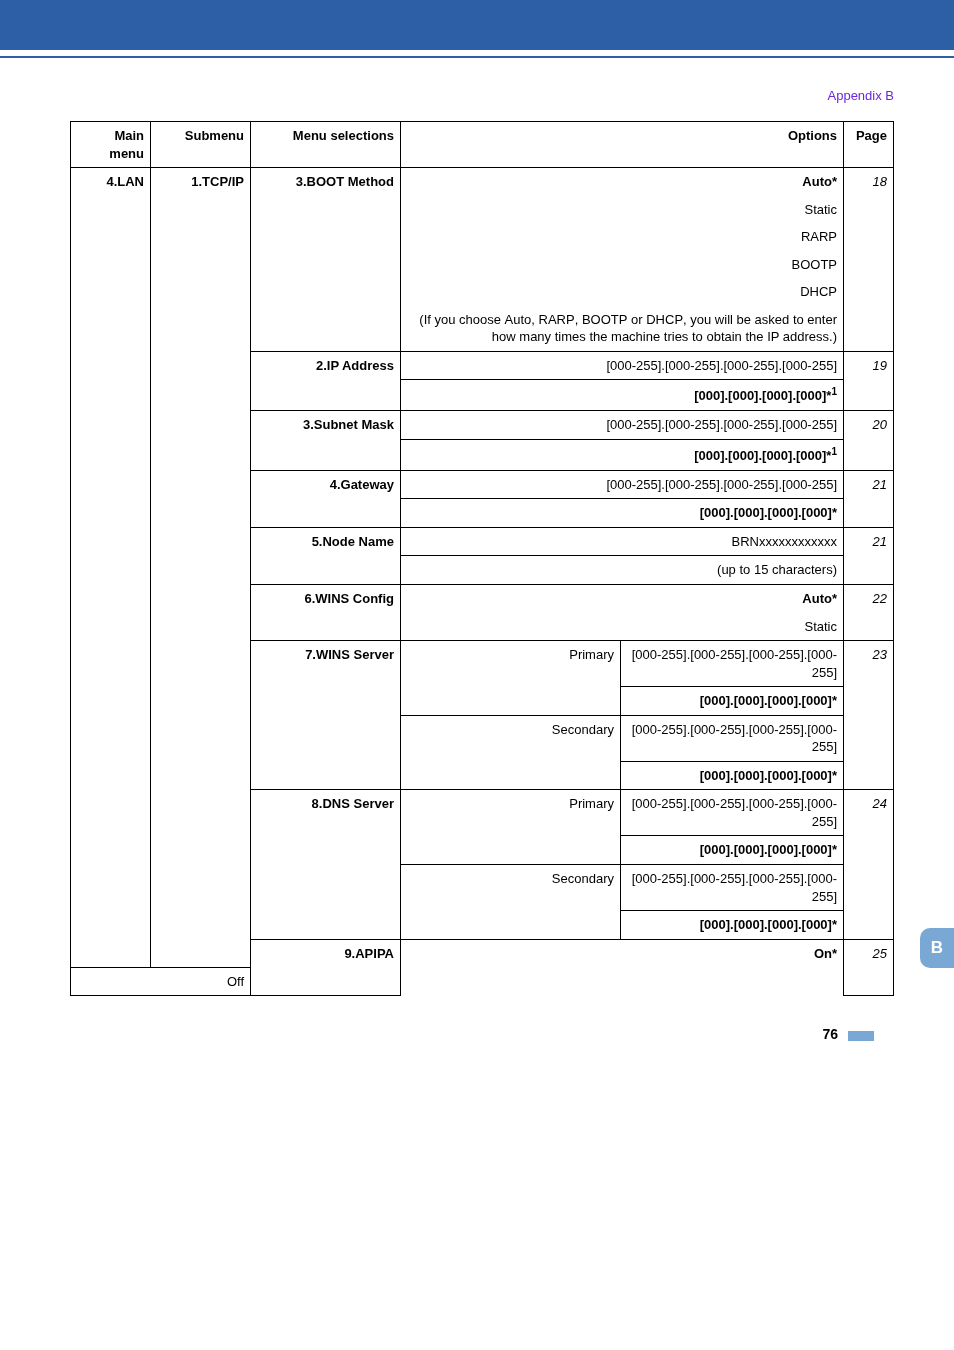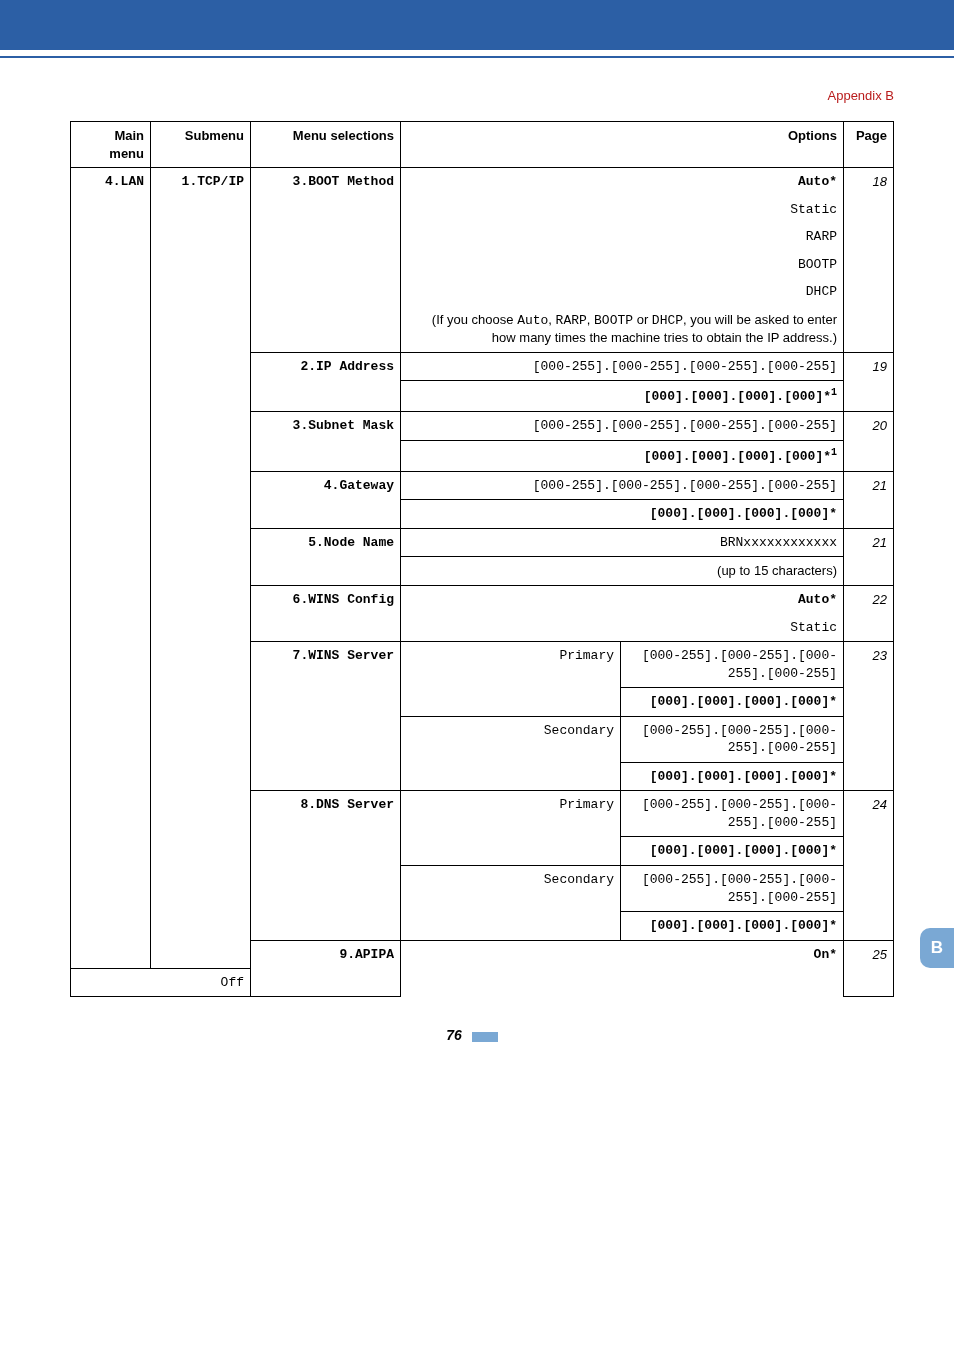--- a/index.html
+++ b/index.html
@@ -20,21 +20,21 @@
     height: 2px;
     width: 100%;
     margin-top: 6px;
   }
   .content {
     padding: 30px 60px 20px 70px;
   }
   .appendix {
     text-align: right;
     font-size: 13px;
-    color: #b91c1c;
+    color: #6d28d9;
     margin-bottom: 18px;
   }
   h1 {
     font-size: 28px;
     font-weight: bold;
     margin-bottom: 18px;
   }
   .intro {
     font-size: 14px;
     margin-bottom: 20px;
@@ -55,21 +55,21 @@
   th {
     font-weight: bold;
   }
   col.c-main { width: 80px; }
   col.c-sub  { width: 100px; }
   col.c-sel  { width: 150px; }
   col.c-opt1 { width: 220px; }
   col.c-opt2 { width: auto; }
   col.c-page { width: 50px; }
   td.page { text-align: right; font-style: italic; }
-  .mono { font-family: Liberation Mono, monospace; }
+  .mono { font-family: Liberation Sans, sans-serif; }
   .bold { font-weight: bold; }
   .sup { font-size: 10px; vertical-align: super; }
   .nb-bottom { border-bottom: none; }
   .nb-top { border-top: none; }
   .side-tab {
     position: absolute;
     right: 0;
     top: 928px;
     width: 34px;
     height: 40px;
@@ -78,22 +78,21 @@
     border-bottom-left-radius: 10px;
     color: #fff;
     font-weight: bold;
     font-size: 17px;
     display: flex;
     align-items: center;
     justify-content: center;
   }
   .footer {
     padding: 10px 80px 20px 70px;
-    text-align: center;
-    font-style: italic;
+    text-align: right;
   }
   .page-num {
     display: inline-block;
     font-weight: bold;
     font-size: 14px;
     margin-right: 6px;
   }
   .page-tick {
     display: inline-block;
     width: 26px;

